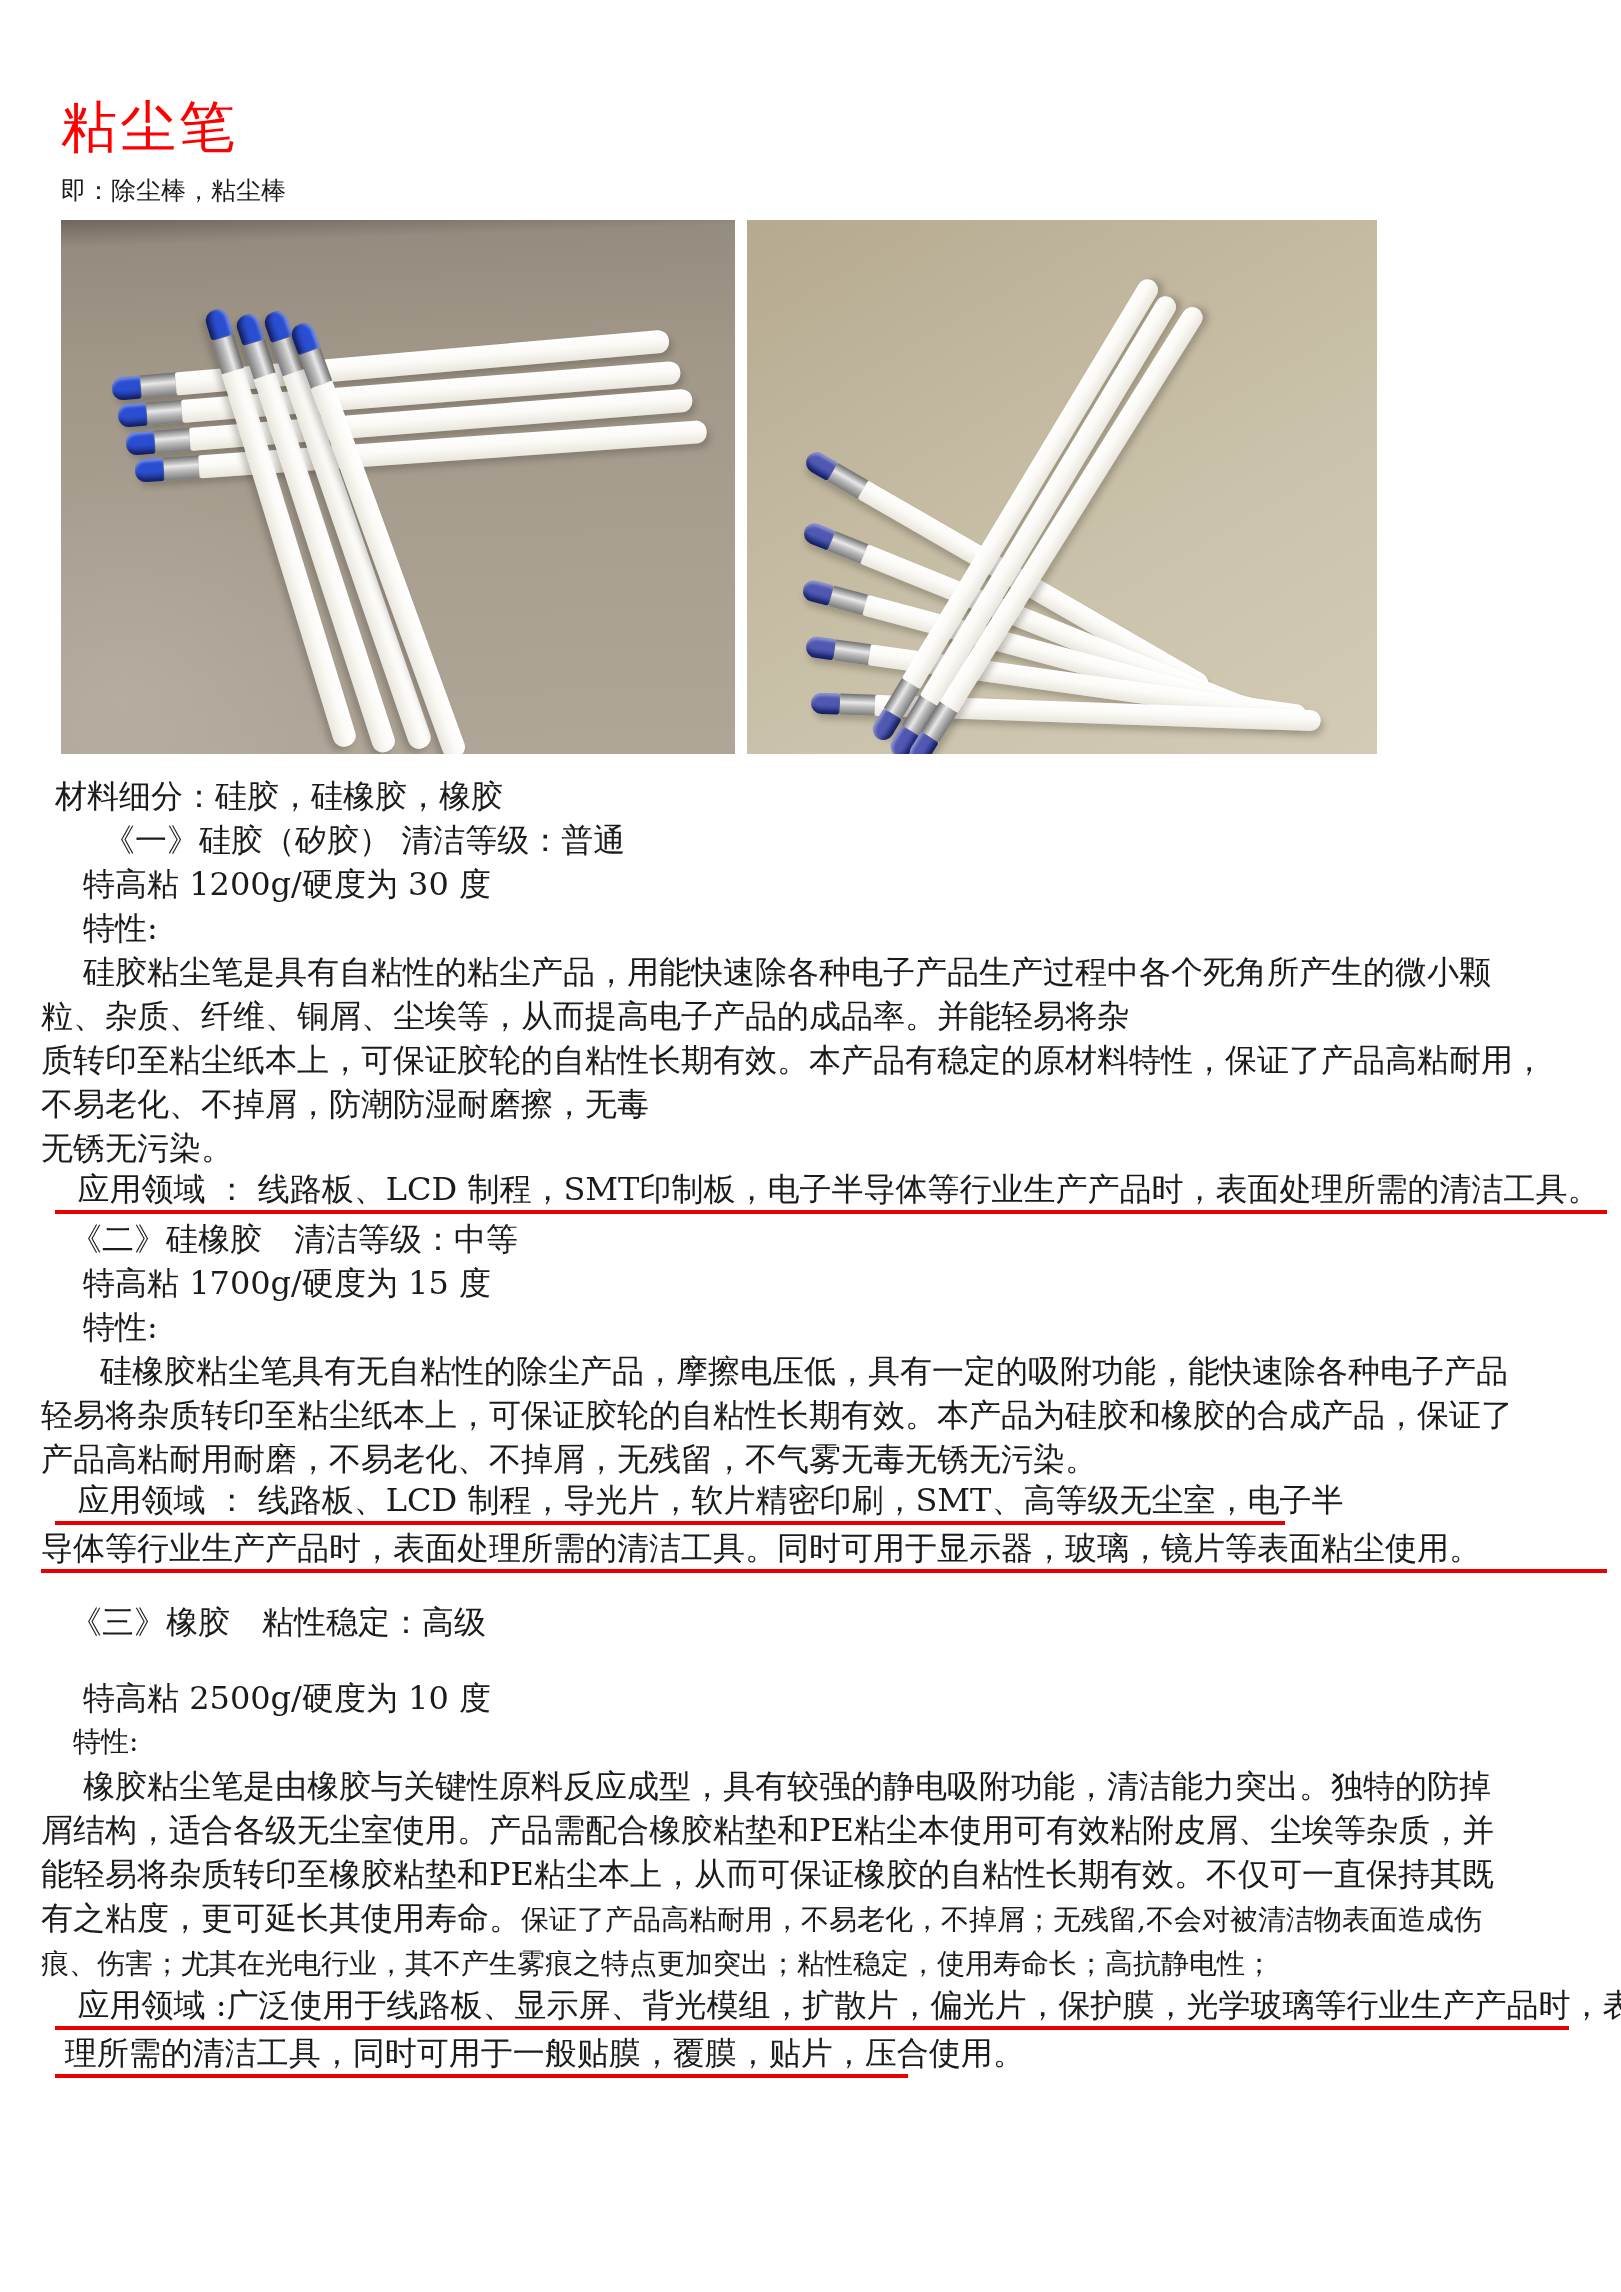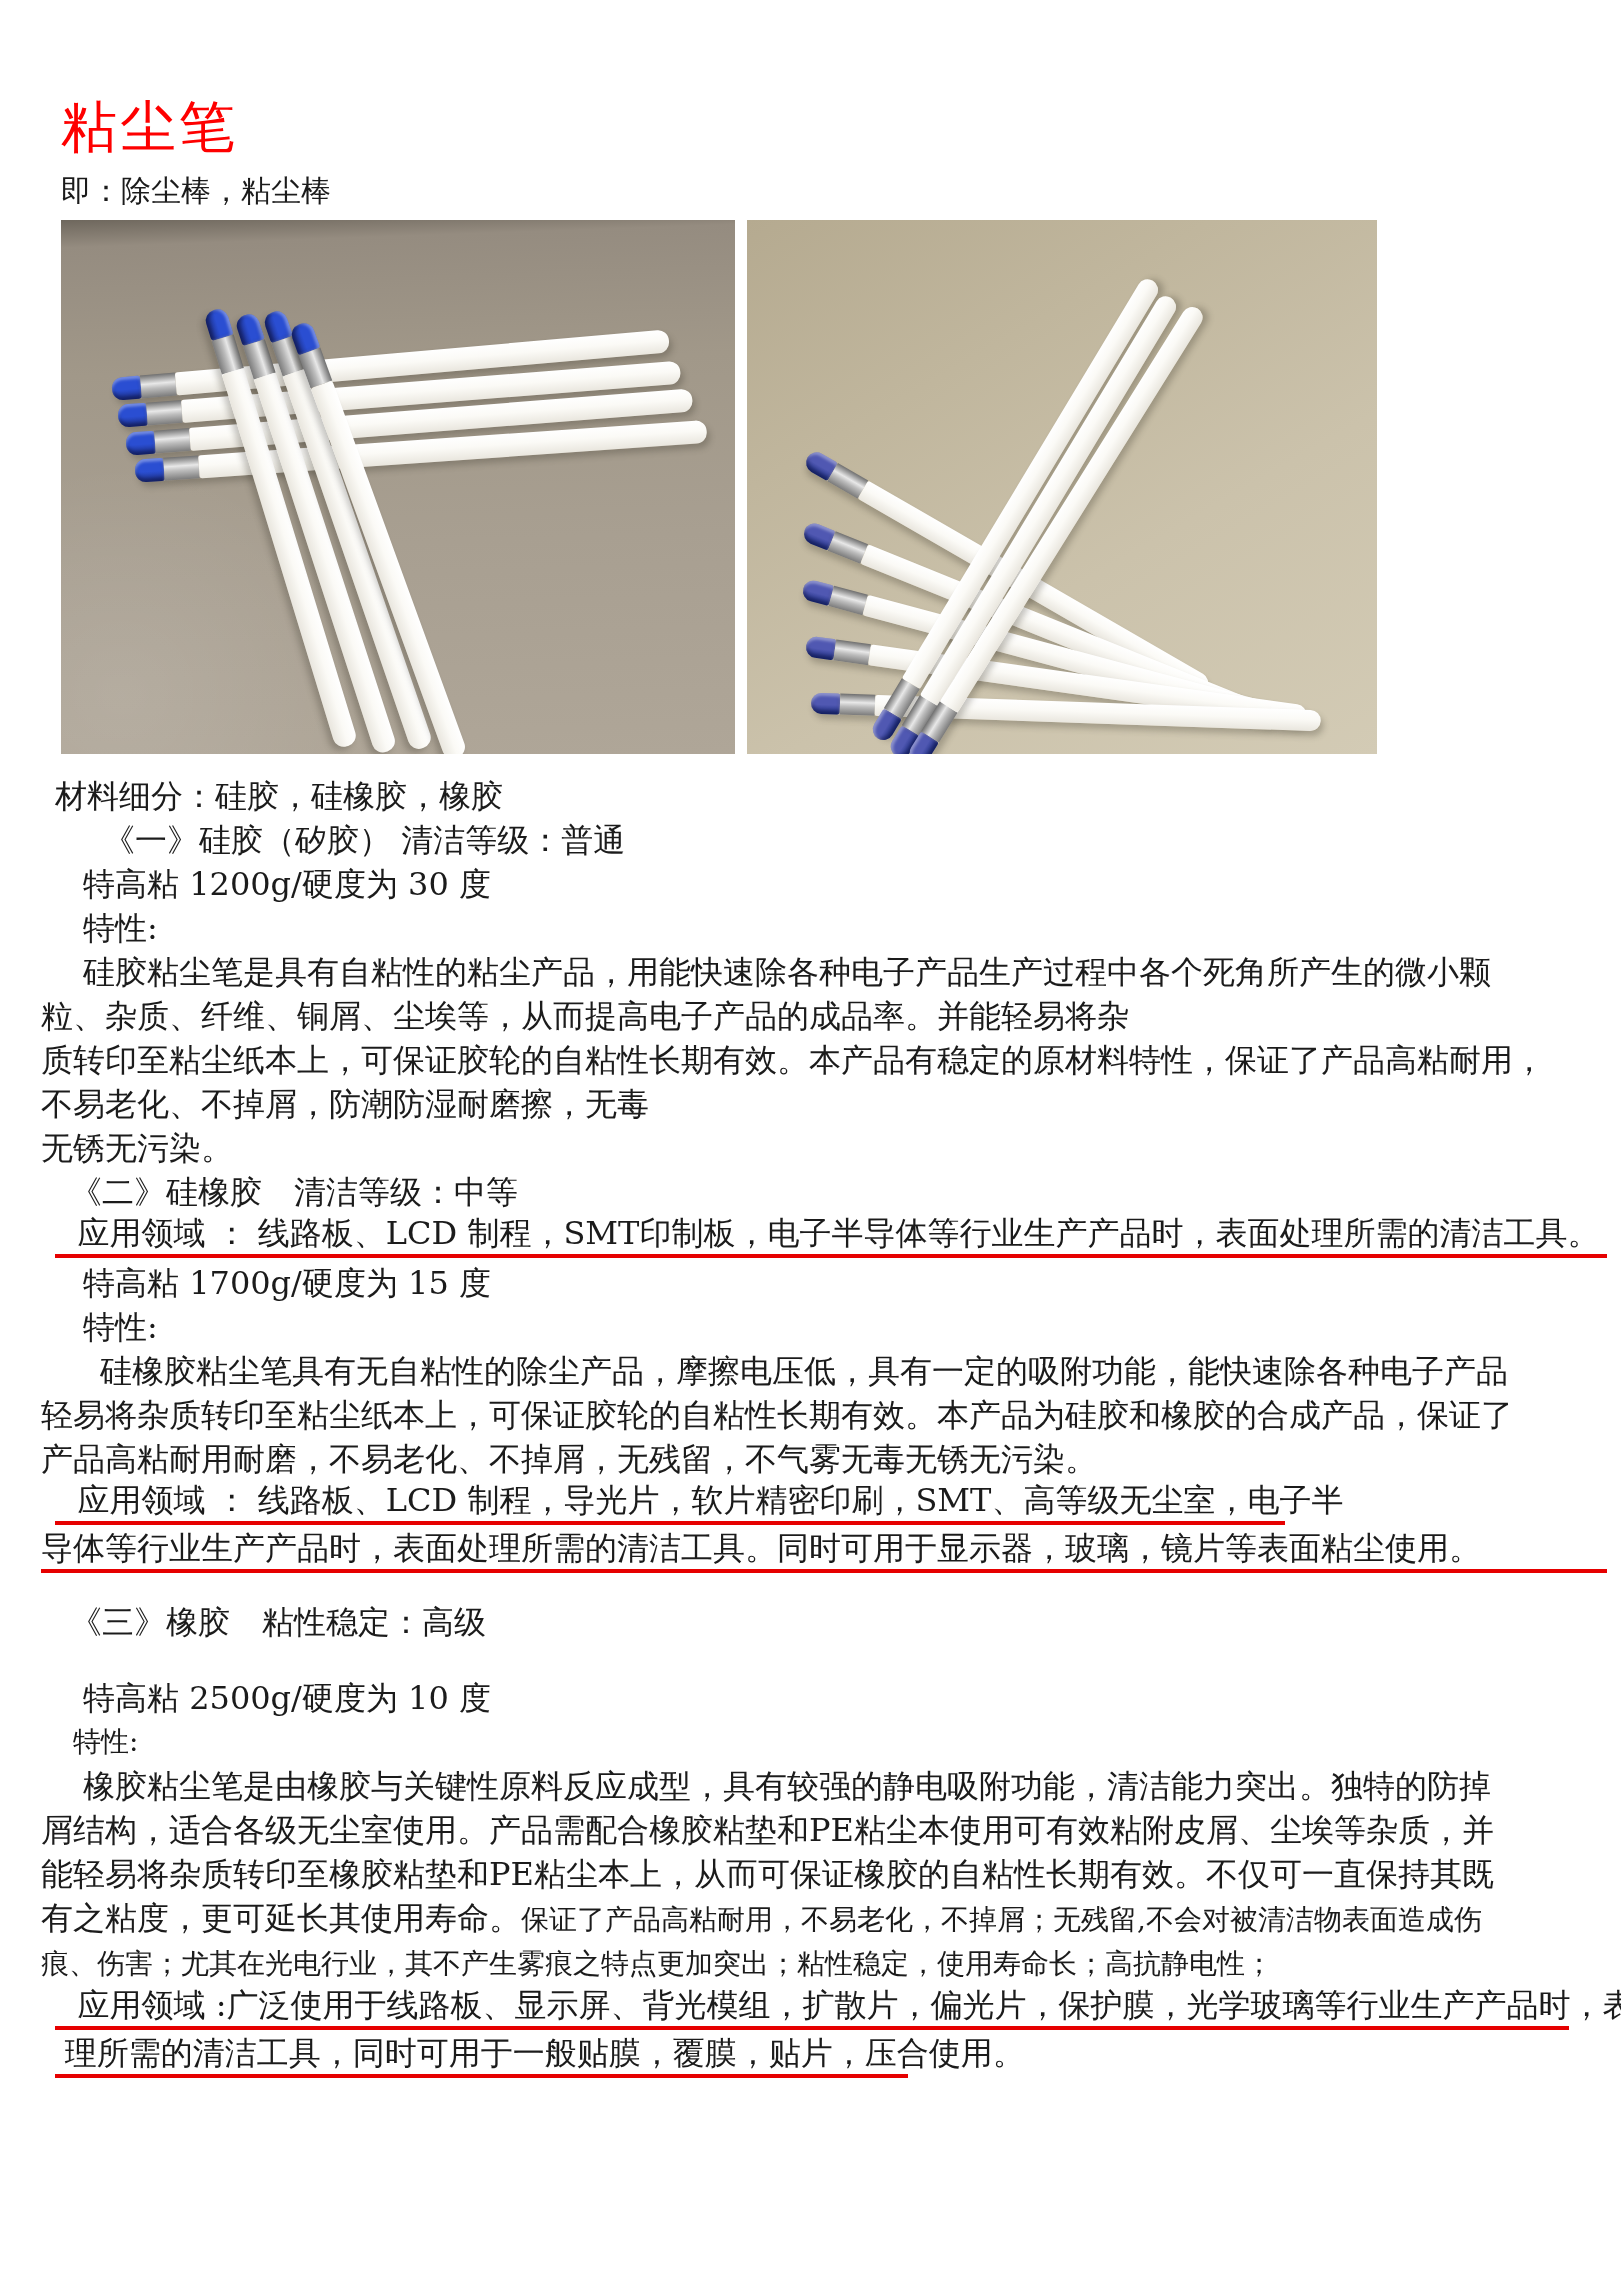--- a/index.html
+++ b/index.html
@@ -18,21 +18,21 @@
   .page{position:relative;width:1621px;height:2293px;background:#ffffff;}
 
   .title{
     margin:95px 0 0 61px;
     font-size:56px;line-height:1.15;
     color:var(--title-red);
     font-weight:normal;letter-spacing:2.9px;
   }
   .subtitle{
     margin:11.8px 0 0 61px;
-    font-size:30px;line-height:39px;
+    font-size:25px;line-height:39px;
   }
 
   
   .photos{
     margin:9.8px 0 0 61px;
     display:flex;gap:11.8px;height:534px;
   }
   .photo{position:relative;overflow:hidden;flex:none;height:534px;}
   .photo-left{
     width:674px;
@@ -194,23 +194,23 @@
     <div class="line ml20">材料细分：硅胶，硅橡胶，橡胶</div>
 
     <div class="line ml63">《一》硅胶（矽胶） 清洁等级：普通</div>
     <div class="line ml43">特高粘 1200g/硬度为 30 度</div>
     <div class="line ml43">特性:</div>
     <div class="line ind43">硅胶粘尘笔是具有自粘性的粘尘产品，用能快速除各种电子产品生产过程中各个死角所产生的微小颗</div>
     <div class="line">粒、杂质、纤维、铜屑、尘埃等，从而提高电子产品的成品率。并能轻易将杂</div>
     <div class="line">质转印至粘尘纸本上，可保证胶轮的自粘性长期有效。本产品有稳定的原材料特性，保证了产品高粘耐用，</div>
     <div class="line">不易老化、不掉屑，防潮防湿耐磨擦，无毒</div>
     <div class="line">无锈无污染。</div>
+    <div class="line u ml20 pl23">应用领域 ： 线路板、LCD 制程，SMT印制板，电子半导体等行业生产产品时，表面处理所需的清洁工具。</div>
+
     <div class="line ml30">《二》硅橡胶　清洁等级：中等</div>
-
-    <div class="line u ml20 pl23">应用领域 ： 线路板、LCD 制程，SMT印制板，电子半导体等行业生产产品时，表面处理所需的清洁工具。</div>
     <div class="line ml43">特高粘 1700g/硬度为 15 度</div>
     <div class="line ml43">特性:</div>
     <div class="line ind60">硅橡胶粘尘笔具有无自粘性的除尘产品，摩擦电压低，具有一定的吸附功能，能快速除各种电子产品</div>
     <div class="line">轻易将杂质转印至粘尘纸本上，可保证胶轮的自粘性长期有效。本产品为硅胶和橡胶的合成产品，保证了</div>
     <div class="line">产品高粘耐用耐磨，不易老化、不掉屑，无残留，不气雾无毒无锈无污染。</div>
     <div class="line u ml20 pl23 w1255">应用领域 ： 线路板、LCD 制程，导光片，软片精密印刷，SMT、高等级无尘室，电子半</div>
     <div class="line u">导体等行业生产产品时，表面处理所需的清洁工具。同时可用于显示器，玻璃，镜片等表面粘尘使用。</div>
 
     <div class="line ml30 gap27">《三》橡胶　粘性稳定：高级</div>
     <div class="line ml43 gap33">特高粘 2500g/硬度为 10 度</div>

